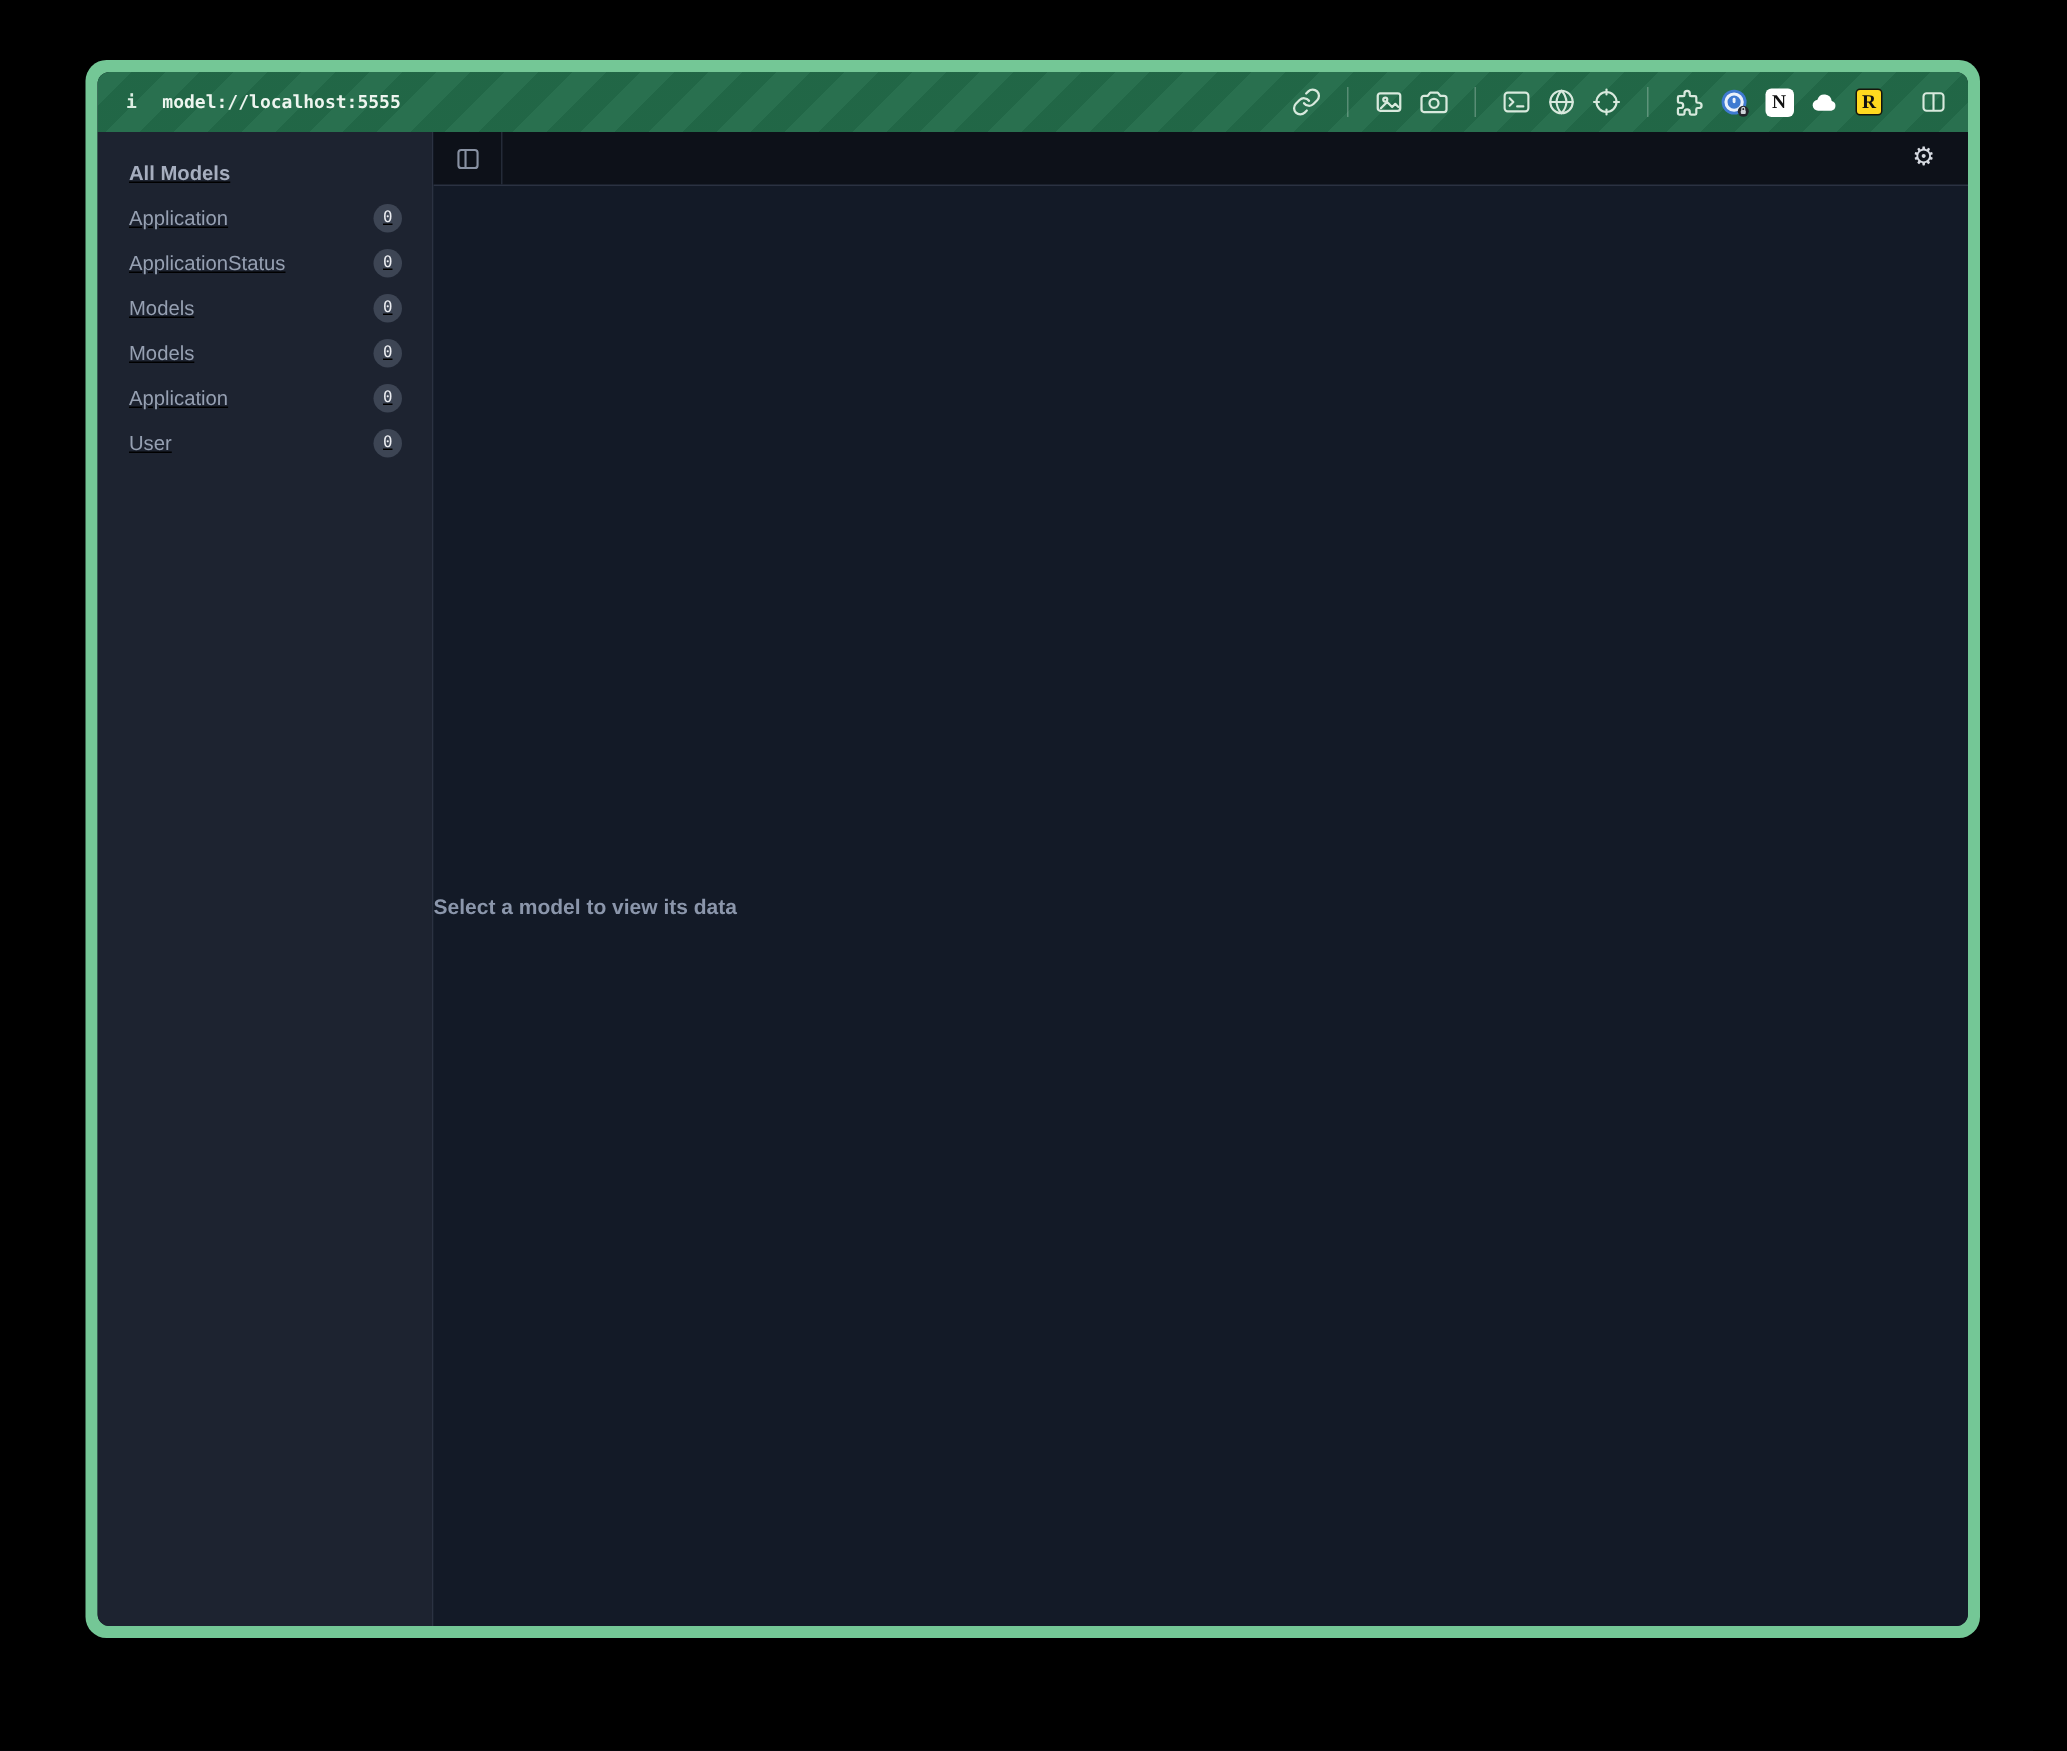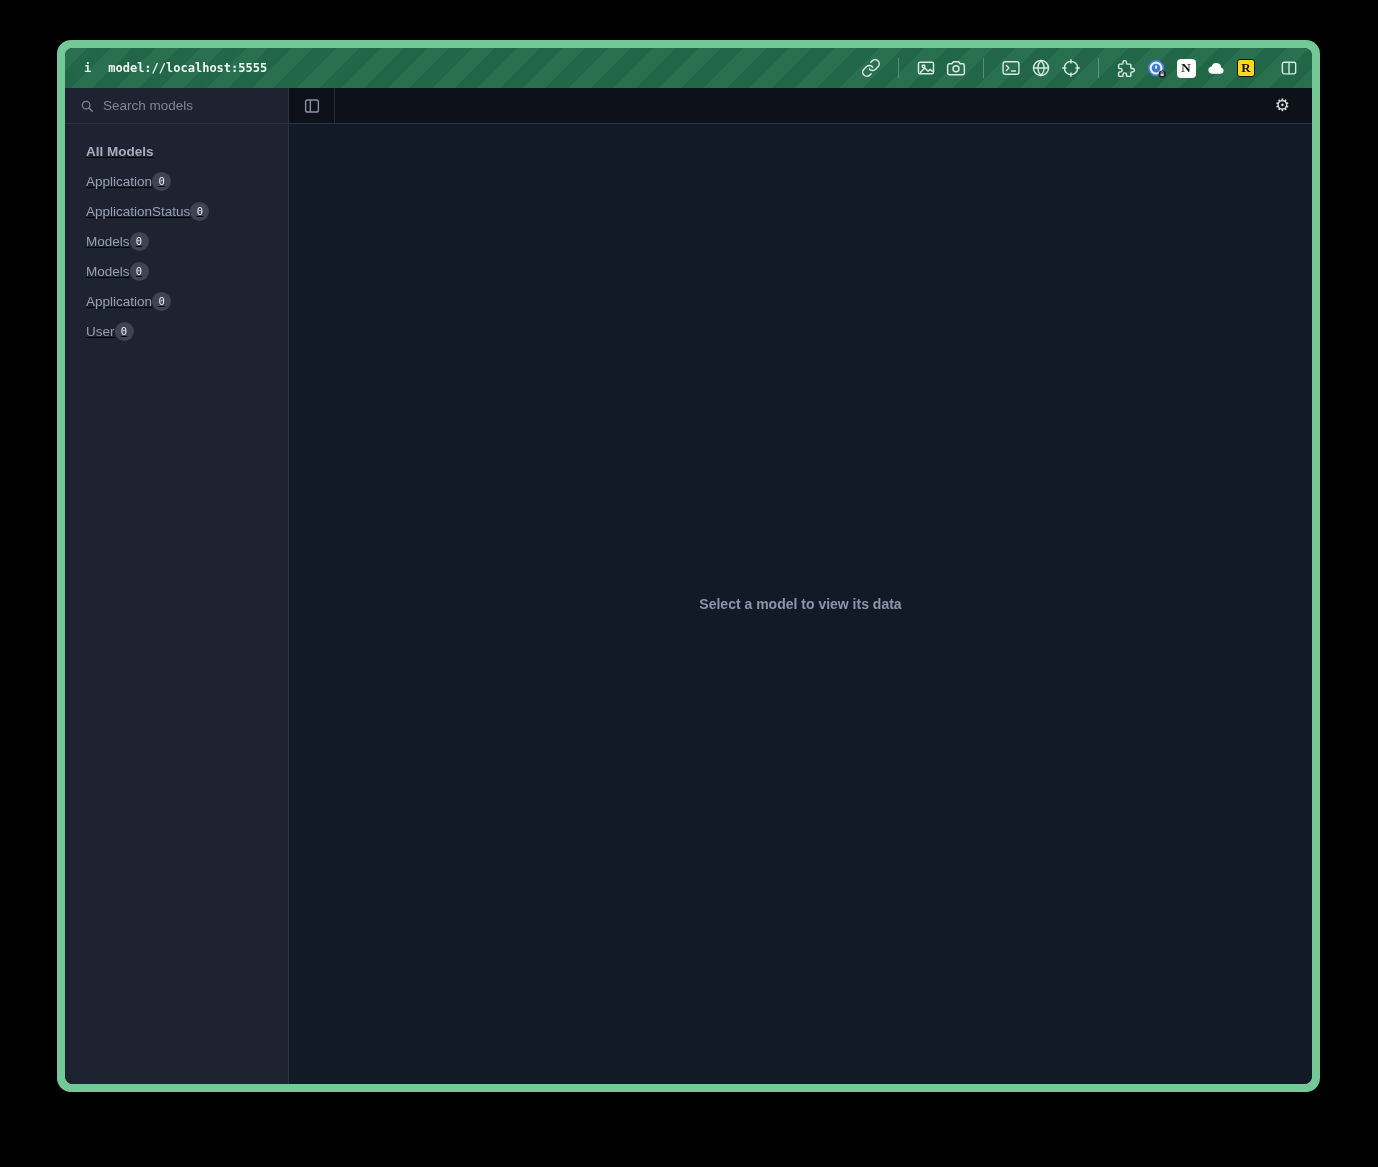--- a/index.html
+++ b/index.html
@@ -43,21 +43,21 @@
   }
   .search-row input {
     background:transparent; border:none; outline:none; flex:1;
     font-family:"Liberation Sans", sans-serif; font-size:13.5px; color:#c6ccd8;
   }
   .search-row input::placeholder { color:#7e8798; opacity:1; }
 
   .model-list { padding-top:14px;text-decoration:underline; }
   .list-heading { height:28px; line-height:28px; padding:0 21px; font-size:13.5px; font-weight:700; color: var(--text_heading); }
   .model-item {
-    height:30px; display:flex; align-items:center; 
+    height:30px; display:flex; align-items:center; justify-content:space-between;
     padding:0 20px 0 21px; font-size:13.5px; color: var(--text_muted); cursor:pointer;
   }
   .badge {
     width:19px; height:19px; border-radius:50%; background: var(--badge_bg);
     color:#eceef2; font-family:"DejaVu Sans Mono", monospace; font-size:10.5px;
     display:flex; align-items:center; justify-content:center;
   }
 
   .main { flex:1; display:flex; flex-direction:column; background: var(--main_bg); min-width:0; }
   .main-header {
@@ -66,21 +66,21 @@
   }
   .toggle-cell {
     width:46px; height:100%; border-right:1px solid #242b38;
     display:flex; align-items:center; justify-content:center; color:#8891a2; cursor:pointer;
   }
   .header-spacer { flex:1; }
   .gear-btn {
     margin-right:22px; color:#d6dae1; font-family:"DejaVu Sans", sans-serif;
     font-size:17px; line-height:1; cursor:pointer;
   }
-  .content { flex:1; display:flex; align-items:center; justify-content:center; }
+  .content { flex:1; display:flex; align-items:center; justify-content:flex-start; }
   .empty-message { color: var(--empty_text); font-size:14px; font-weight:700; }
 
   
   .ext-notion { width:19px; height:19px; border-radius:4px; background:var(--notion_bg);
     display:flex; align-items:center; justify-content:center;
     font-family:"Liberation Serif", serif; font-weight:700; font-size:13px; color:#111; }
   .ext-r { width:18px; height:18px; border-radius:3px; background:var(--r_yellow); border:1.5px solid #15150a;
     display:flex; align-items:center; justify-content:center;
     font-family:"Liberation Serif", serif; font-weight:700; font-size:13px; color:#111; }
 </style>
@@ -173,29 +173,20 @@
               <rect x="4" y="5" width="16" height="14" rx="2.5"></rect>
               <line x1="12" y1="5" x2="12" y2="19"></line>
             </svg>
         </span>
       </div>
     </div>
 
     <div class="body">
 
       <div class="sidebar">
-        <div class="search-row">
-          <span style="display:flex;">
-            <svg width="14" height="14" viewBox="0 0 24 24" fill="none" stroke="currentColor" stroke-width="2.2" stroke-linecap="round">
-                <circle cx="10.5" cy="10.5" r="6.5"></circle>
-                <line x1="15.5" y1="15.5" x2="21" y2="21"></line>
-              </svg>
-          </span>
-          <input type="text" placeholder="Search models" style="">
-        </div>
 
         <div class="model-list">
           <div class="list-heading">All Models</div>
 
           <div class="model-item">
             <span>Application</span>
             <span class="badge">0</span>
           </div>
           <div class="model-item">
             <span>ApplicationStatus</span>

